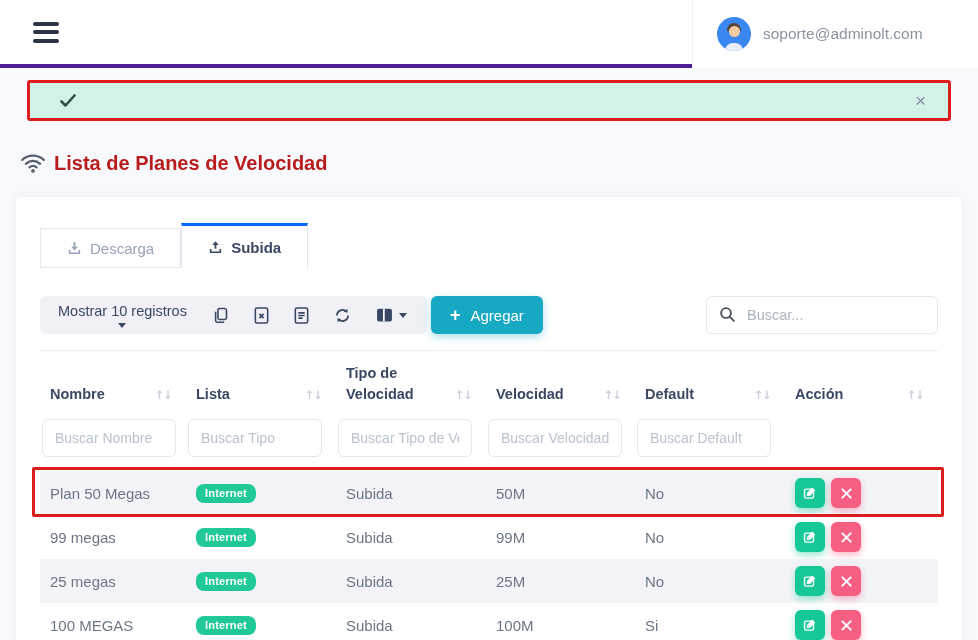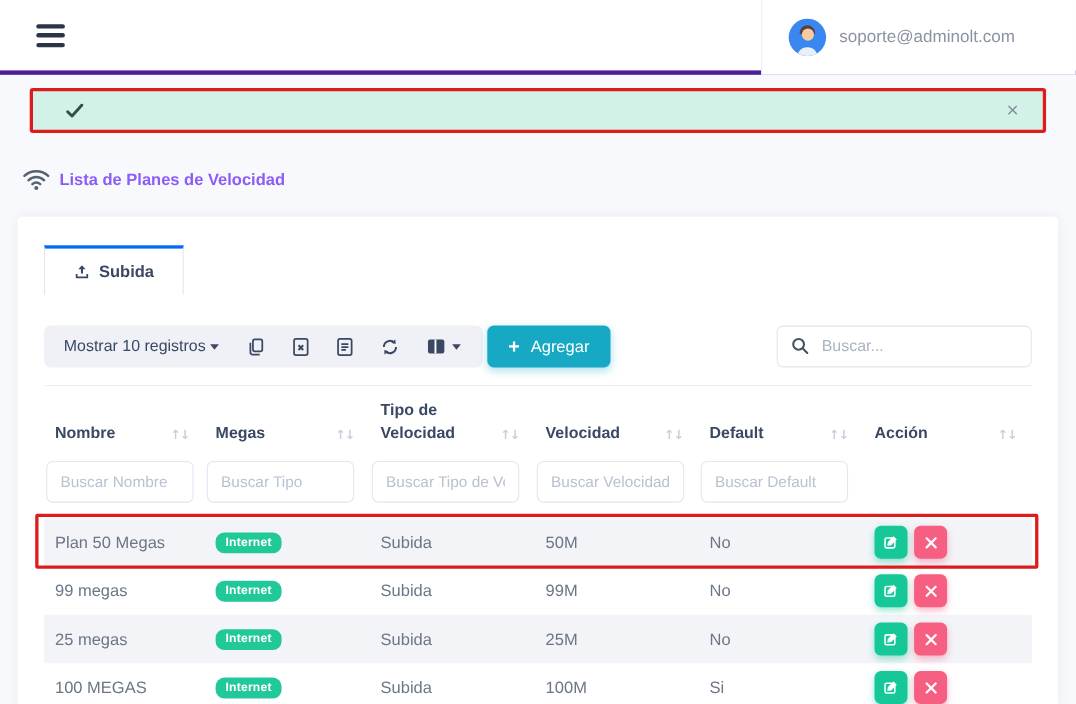--- a/index.html
+++ b/index.html
@@ -21,35 +21,35 @@
   .alert-wrap { margin:12px 27px 0 27px; }
   .alert { border:3px solid #dd1d1d; border-radius:3px; background:#d2f1e7; height:41px; display:flex; align-items:center; padding:0 14px 0 30px; }
   .alert svg { flex:0 0 auto; margin-right:18px; }
   .alert-text { font-size:14px; color:#1e8a6d; white-space:nowrap; }
   .alert-text span { margin-right:4px; }
   .alert-text .b { font-weight:700; }
   .alert-close { margin-left:auto; background:none; border:none; color:#86909e; font-size:19px; cursor:pointer; line-height:1; padding:0 8px; font-family:"Liberation Sans",sans-serif; }
 
   
   .page-title-row { display:flex; align-items:center; gap:8px; margin:30px 0 22px 20px; }
-  .page-title { font-size:15px; font-weight:700; color:#8b5cf6; }
+  .page-title { font-size:20px; font-weight:700; color:#b91c1c; }
 
   
   .card { margin:0 16px; background:#fff; border-radius:4px; box-shadow:0 0 10px rgba(28,39,60,.06); padding:26px 24px 24px; height:450px; }
 
   
   .tabs { display:flex; align-items:flex-end; }
   .tab { display:flex; align-items:center; justify-content:center; gap:8px; height:40px; padding:0 26px; background:#fff; border:1px solid #e3e6ef; color:#97a3b9; font-size:15px; cursor:pointer; }
   .tab.active { height:45px; border-top:3px solid #0168fa; border-bottom:none; border-left:1px solid #e3e6ef; border-right:1px solid #e3e6ef; color:#3b4863; font-weight:600; }
   .tab .ticon { display:flex; }
 
   
   .toolbar { display:flex; align-items:center; margin-top:28px; }
   .tool-group { display:flex; align-items:center; gap:25px; background:#f0f1f6; border-radius:6px; height:38px; padding:0 20px 0 18px; }
-  .show-entries { display:flex; align-items:center; gap:4px; font-size:14.5px; color:#3b4863; cursor:pointer; }
+  .show-entries { display:flex; align-items:center; gap:4px; font-size:14.5px; color:#3b4863; cursor:pointer;flex-direction:column; }
   .caret { width:0; height:0; border-left:4px solid transparent; border-right:4px solid transparent; border-top:5px solid #3b4863; display:inline-block; }
   .tbtn { background:none; border:none; cursor:pointer; display:flex; align-items:center; gap:6px; padding:0; }
   .btn-add { margin-left:4px; height:38px; border:none; border-radius:6px; background:#17a8c3; color:#fff; font-size:15px; display:flex; align-items:center; gap:10px; padding:0 19px; cursor:pointer; box-shadow:0 3px 8px rgba(23,168,195,.35); font-family:"Liberation Sans",sans-serif; }
   .btn-add .plus { font-size:18px; font-weight:700; line-height:1; }
   .spacer { flex:1; }
   .searchbox { position:relative; width:232px; }
   .searchbox input { width:100%; height:38px; border:1px solid #e3e6ef; border-radius:6px; padding:0 19px 0 40px; font-size:14.5px; color:#b91c1c; outline:none; font-family:"Liberation Sans",sans-serif; }
   .searchbox input::placeholder { color:#aab3c0; }
   .searchbox svg { position:absolute; left:13px; top:10px; }
 
@@ -108,20 +108,30 @@
     <path d="M5.4 11.8 C 9.3 8.2, 14.7 8.2, 18.6 11.8" fill="none" stroke="#57606e" stroke-width="2" stroke-linecap="round"></path>
     <path d="M8.7 15.1 C 10.7 13.4, 13.3 13.4, 15.3 15.1" fill="none" stroke="#57606e" stroke-width="2" stroke-linecap="round"></path>
     <circle cx="12" cy="18.3" r="1.7" fill="#57606e"></circle>
   </svg>
   <h1 class="page-title">Lista de Planes de Velocidad</h1>
 </div>
 
 <div class="card">
 
   <div class="tabs">
+    <div class="tab">
+      <span class="ticon">
+        <svg width="15" height="15" viewBox="0 0 16 16" fill="#97a3b9">
+          <rect x="7" y="1.2" width="2" height="5.2"></rect>
+          <polygon points="4.5,6 11.5,6 8,10"></polygon>
+          <path d="M2 9.6h1.7v2.6h8.6V9.6H14v4.2H2z"></path>
+        </svg>
+      </span>
+      <span>Descarga</span>
+    </div>
     <div class="tab active">
       <span class="ticon">
         <svg width="15" height="15" viewBox="0 0 16 16" fill="#3b4863">
           <polygon points="4.5,5.2 11.5,5.2 8,1.2"></polygon>
           <rect x="7" y="4.8" width="2" height="4.4"></rect>
           <path d="M2 9.6h1.7v2.6h8.6V9.6H14v4.2H2z"></path>
         </svg>
       </span>
       <span>Subida</span>
     </div>
@@ -178,21 +188,21 @@
         <path d="M10.2 10.2L14 14" stroke-linecap="round"></path>
       </svg>
       <input type="text" placeholder="Buscar..." style="">
     </div>
   </div>
 
   <div class="tablewrap">
 
     <div class="tgrid thead">
       <div class="th"><span>Nombre</span><span class="sort">↑↓</span></div>
-      <div class="th"><span>Megas</span><span class="sort">↑↓</span></div>
+      <div class="th"><span>Lista</span><span class="sort">↑↓</span></div>
       <div class="th"><span class="lbl-narrow">Tipo de Velocidad</span><span class="sort">↑↓</span></div>
       <div class="th"><span>Velocidad</span><span class="sort">↑↓</span></div>
       <div class="th"><span>Default</span><span class="sort">↑↓</span></div>
       <div class="th"><span>Acción</span><span class="sort">↑↓</span></div>
     </div>
 
     <div class="tgrid tfilter">
       <div><input type="text" placeholder="Buscar Nombre" style=""></div>
       <div><input type="text" placeholder="Buscar Tipo" style=""></div>
       <div><input type="text" placeholder="Buscar Tipo de Velocidad" style=""></div>

